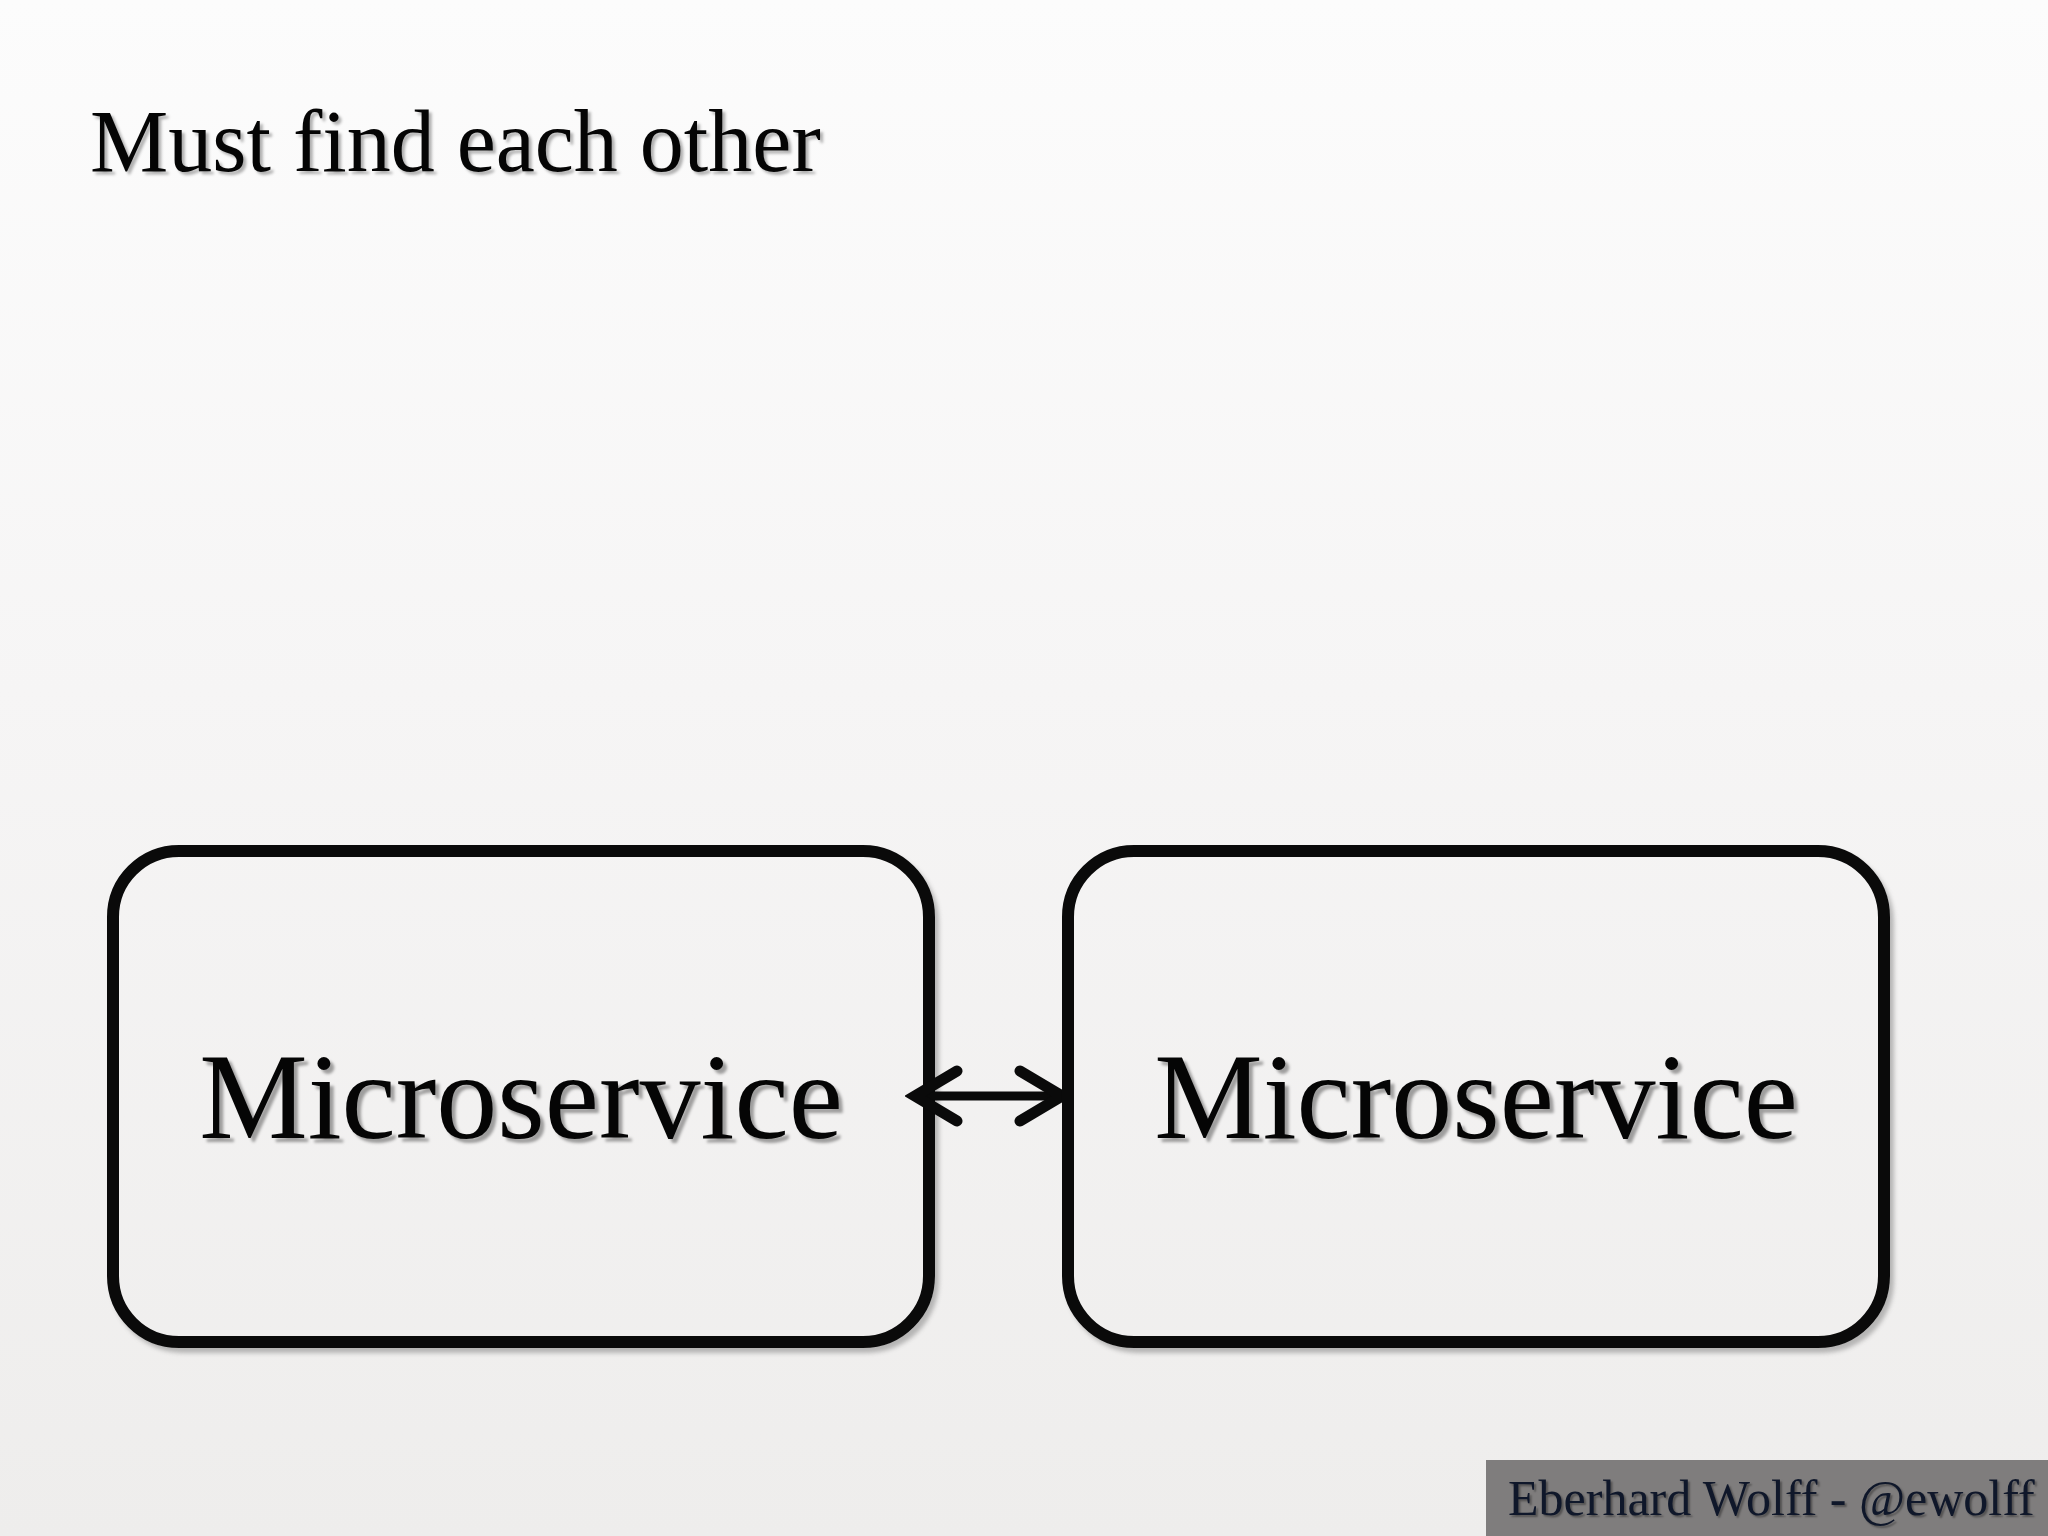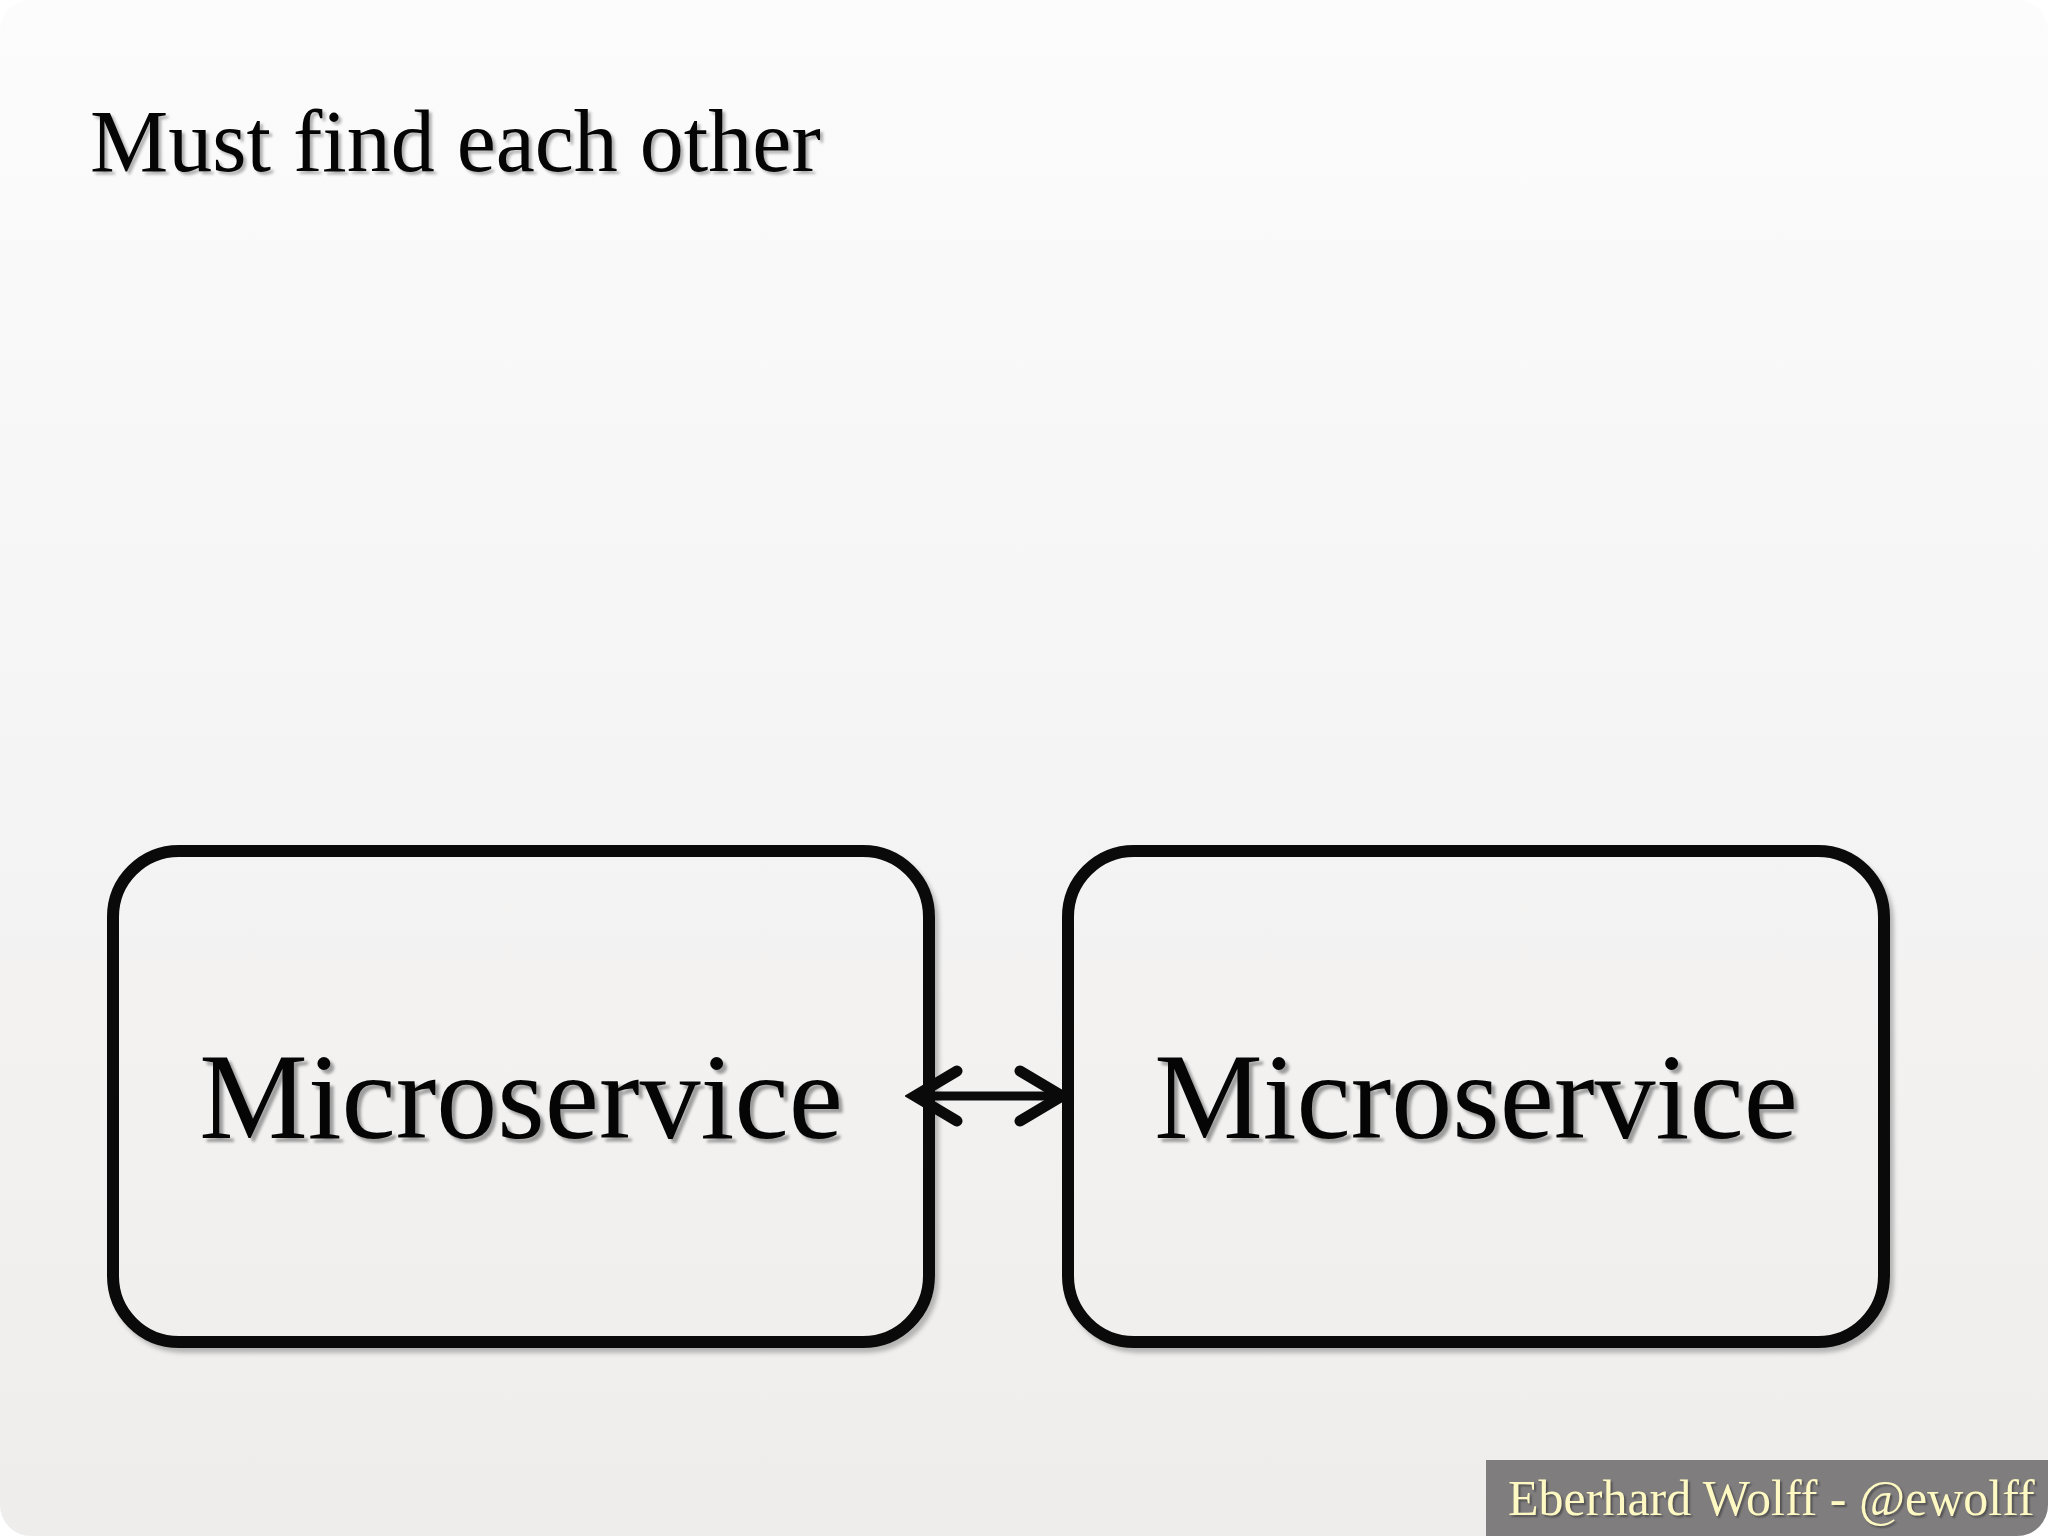--- a/index.html
+++ b/index.html
@@ -8,21 +8,20 @@
     background: #ffffff;
   }
   .slide {
     position: relative;
     width: 2048px;
     height: 1536px;
     overflow: hidden;
     background: linear-gradient(180deg, #fcfcfc 0%, #f6f5f5 45%, #eeedec 100%);
     font-family: "Liberation Serif", "DejaVu Serif", serif;
     color: #000000;
-    border-radius: 31px;
   }
 
   
   .bullet-line {
     position: absolute;
     left: 90px;
     font-size: 88px;
     line-height: 1;
     white-space: nowrap;
     color: #050505;
@@ -74,21 +73,21 @@
     height: 76px;
     background: #7f7d7d;
     display: flex;
     align-items: center;
   }
   .footer-text {
     padding-left: 22px;
     font-size: 50px;
     line-height: 1;
     white-space: nowrap;
-    color: #fef9c3;
+    color: #0f172a;
     text-shadow: 2px 2px 2px rgba(0,0,0,0.35);
   }
 </style>
 </head>
 <body>
 
 <div class="slide">
 
   <div class="bullet-line line1">Must find each other</div>
 

